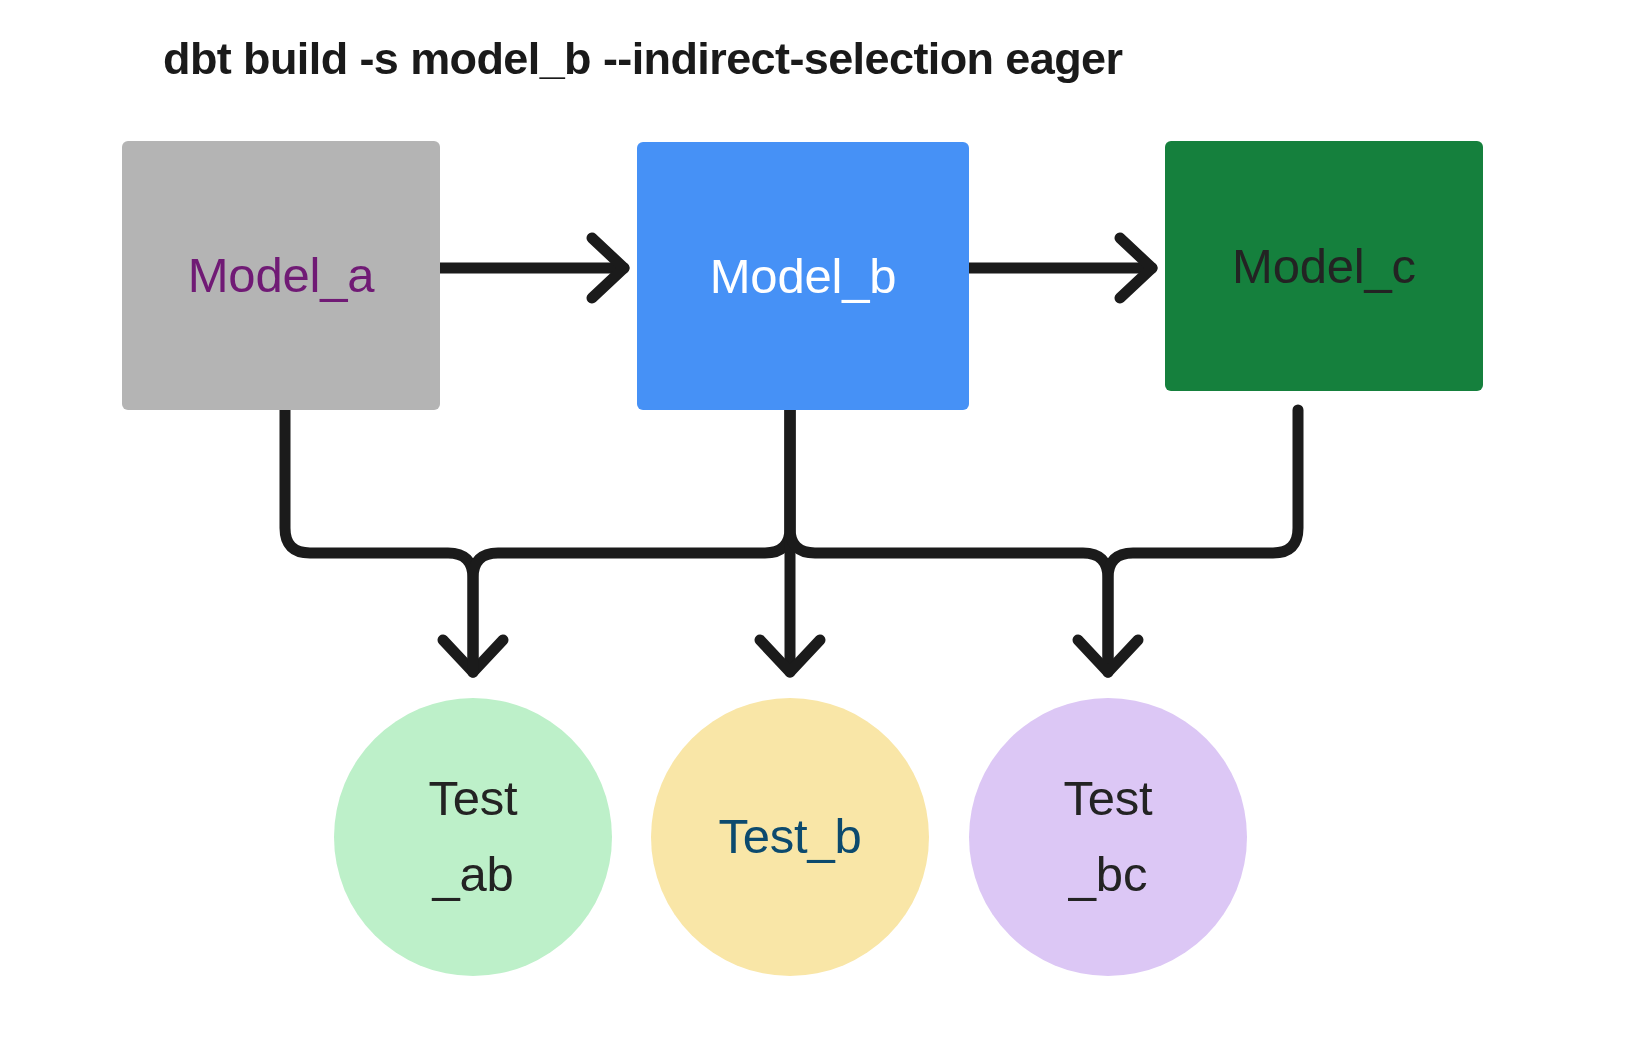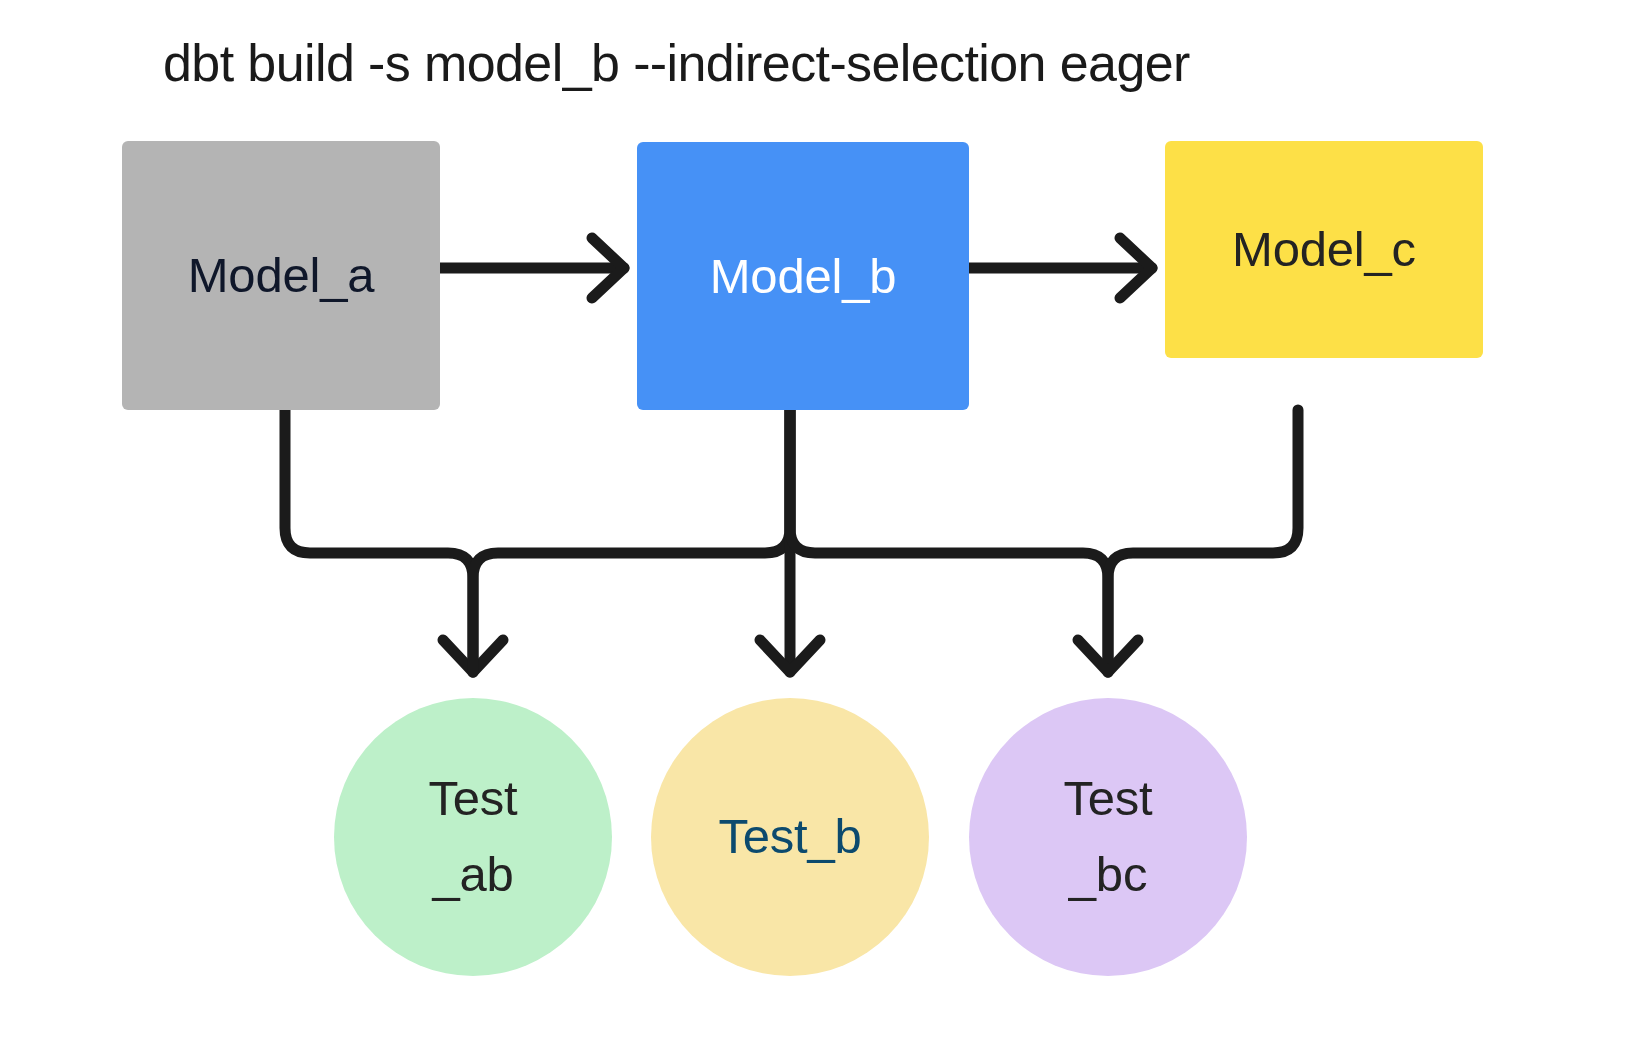--- a/index.html
+++ b/index.html
@@ -43,24 +43,25 @@
   }
   .test-circle {
     border-radius: 50%;
     font-size: 49px;
     line-height: 1.55;
     letter-spacing: -0.2px;
     flex-direction: column;
   }
   .title {
     position: absolute;
-    font-size: 52px;
+    font-size: 45px;
     letter-spacing: -0.6px;
     color: #1a1a1a;
     white-space: nowrap;
+    font-weight: bold;
   }
   .node-label {
     display: block;
     white-space: pre-line;
   }
 </style>
 </head>
 <body>
 
 <div id="canvas" style="width: 1630px; height: 1060px; background: rgb(255, 255, 255);">
@@ -100,29 +101,29 @@
       </g>
 
       <g>
         <path d="M 1298 410 L 1298 528 Q 1298 553 1273 553 L 1133 553 Q 1108 553 1108 578 L 1108 672"></path>
         <path d="M 1078 640 L 1108 672 L 1138 640"></path>
       </g>
 
     </g>
   </svg>
 
-  <div class="node model-box" style="left:122px; top:141px; width:318px; height:269px; background:#b4b4b4; color:#0f172a;">
+  <div class="node model-box" style="left:122px; top:141px; width:318px; height:269px; background:#b4b4b4; color:#701a75;">
     <span class="node-label">Model_a</span>
   </div>
 
   <div class="node model-box" style="left:637px; top:142px; width:332px; height:268px; background:#4691f6; color:#ffffff;">
     <span class="node-label">Model_b</span>
   </div>
 
-  <div class="node model-box" style="left:1165px; top:141px; width:318px; height:217px; background:#fde047; color:#232323;">
+  <div class="node model-box" style="left:1165px; top:141px; width:318px; height:250px; background:#15803d; color:#232323;">
     <span class="node-label">Model_c</span>
   </div>
 
   <div class="node test-circle" style="left:334px; top:698px; width:278px; height:278px; background:#bdf0c9; color:#232323;">
     <span class="node-label">Test
 _ab</span>
   </div>
 
   <div class="node test-circle" style="left:651px; top:698px; width:278px; height:278px; background:#f9e6a7; color:#0c4a6e;">
     <span class="node-label">Test_b</span>

